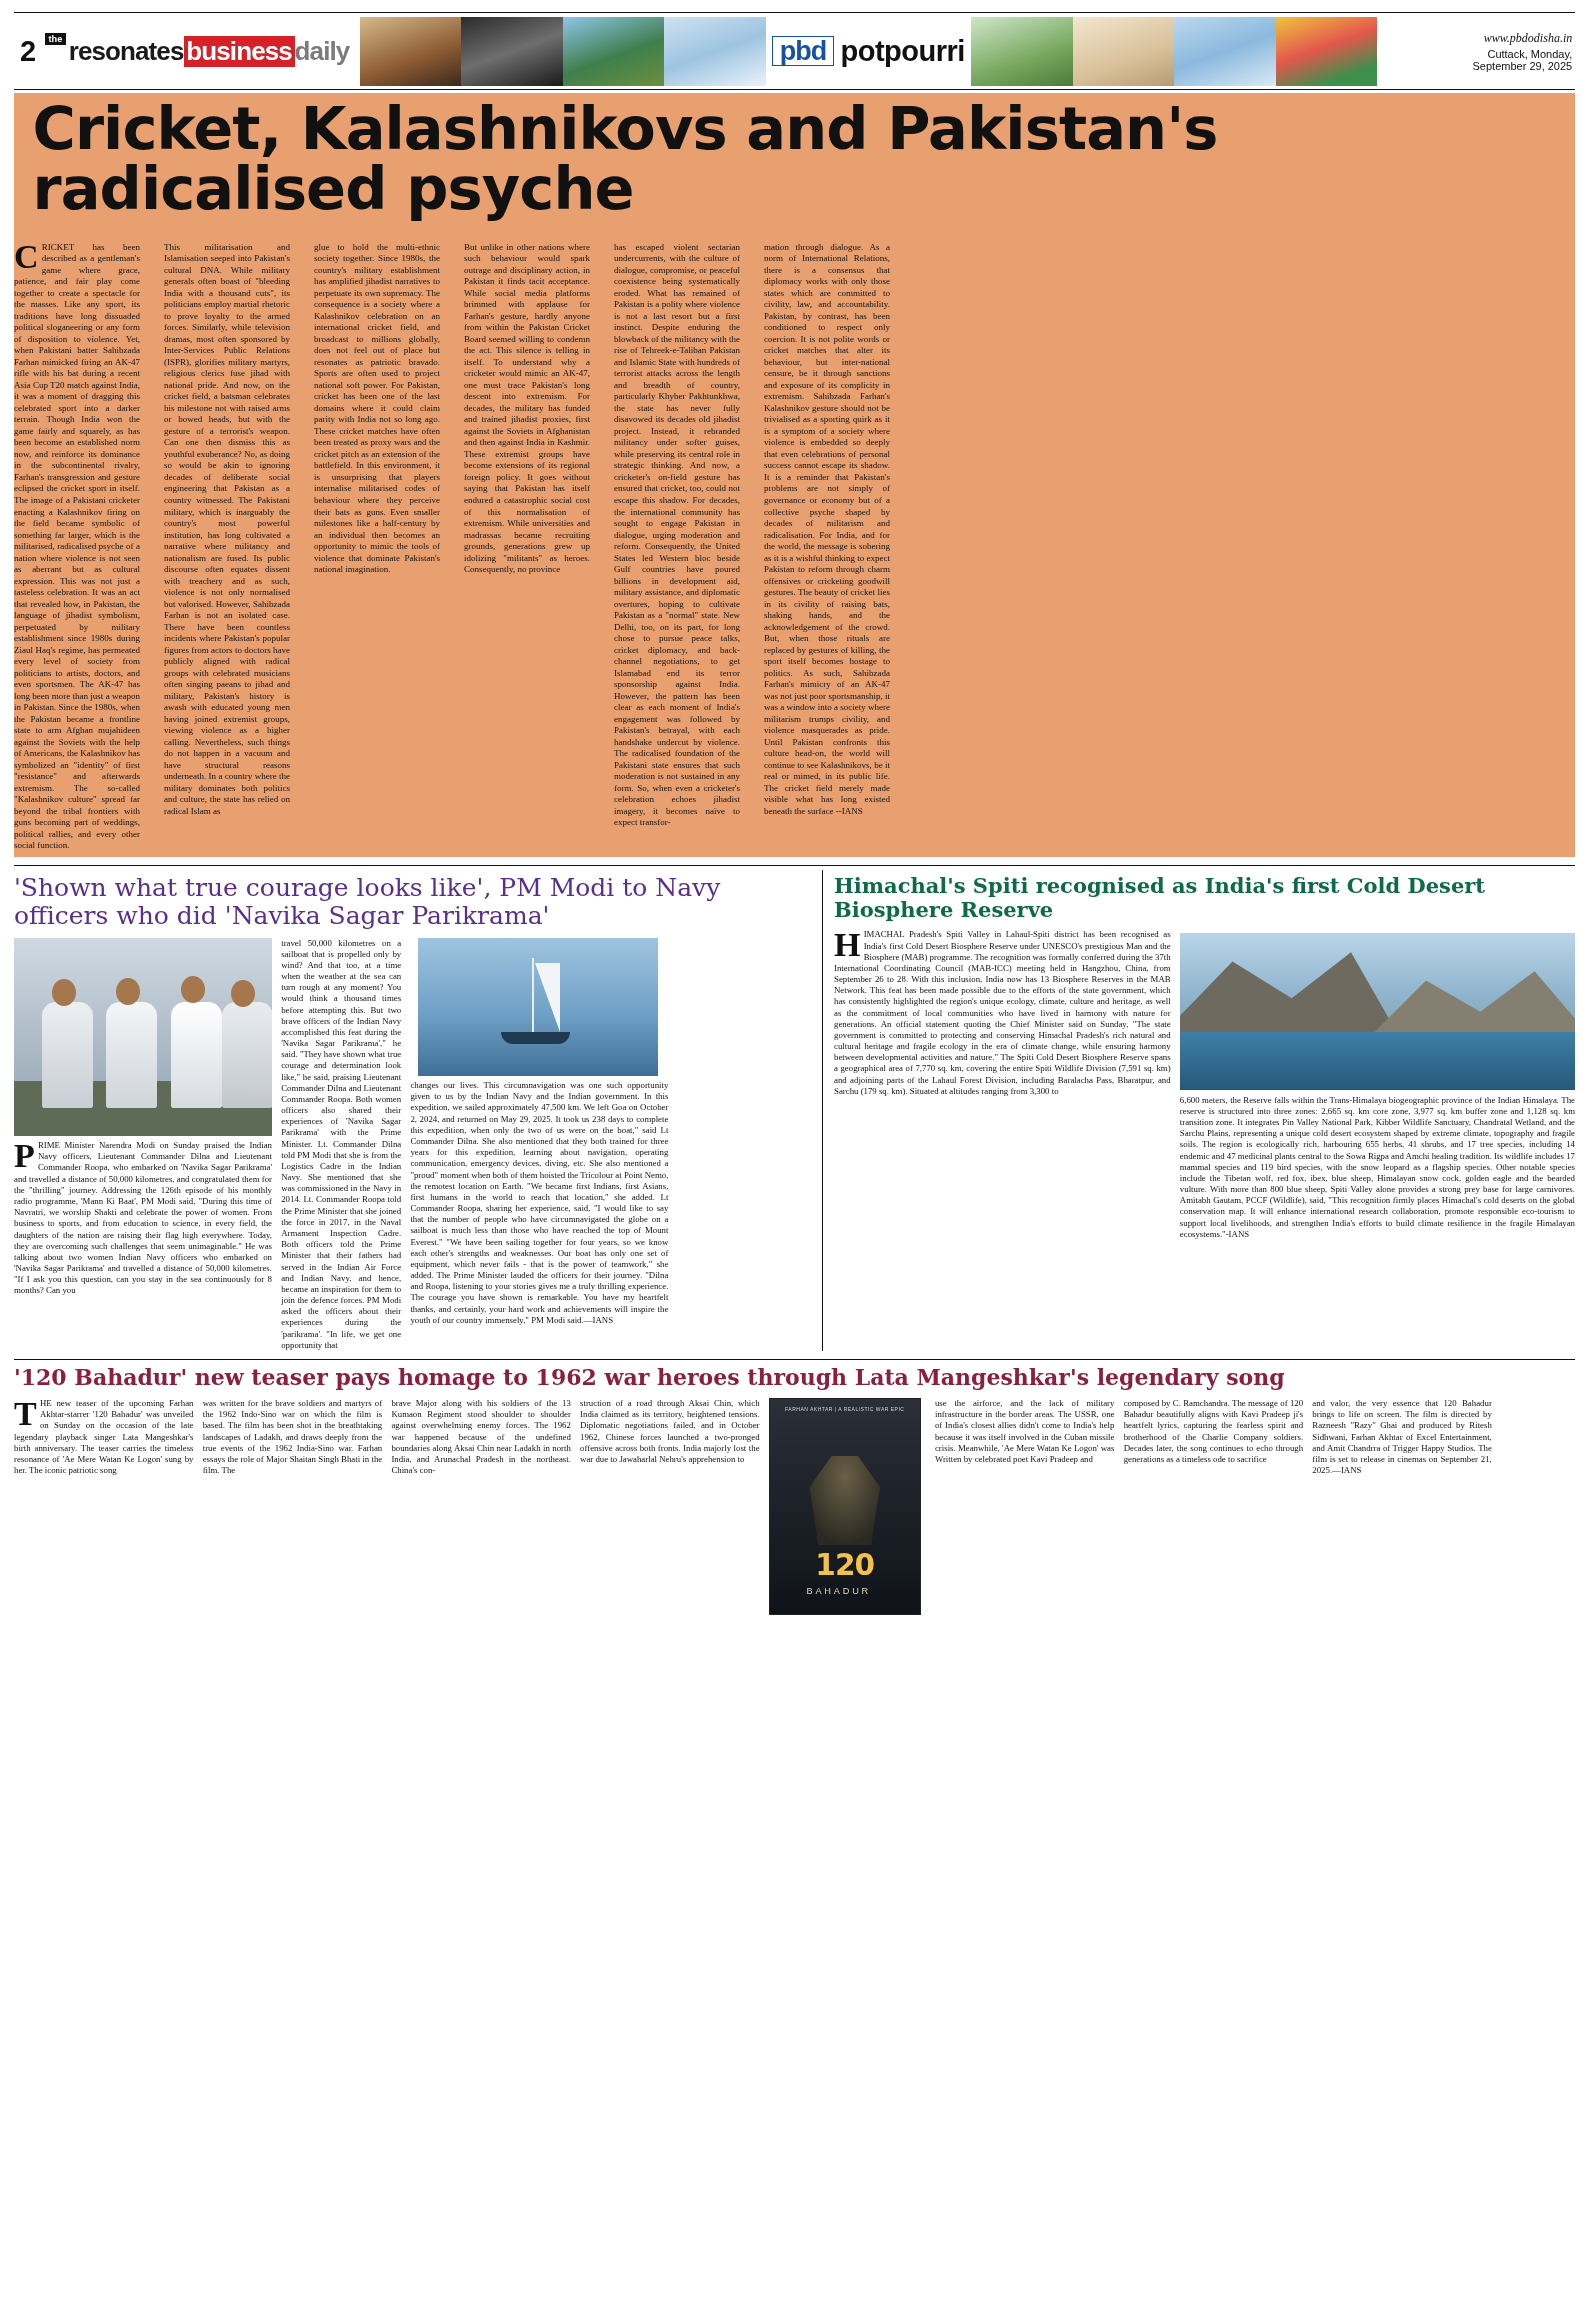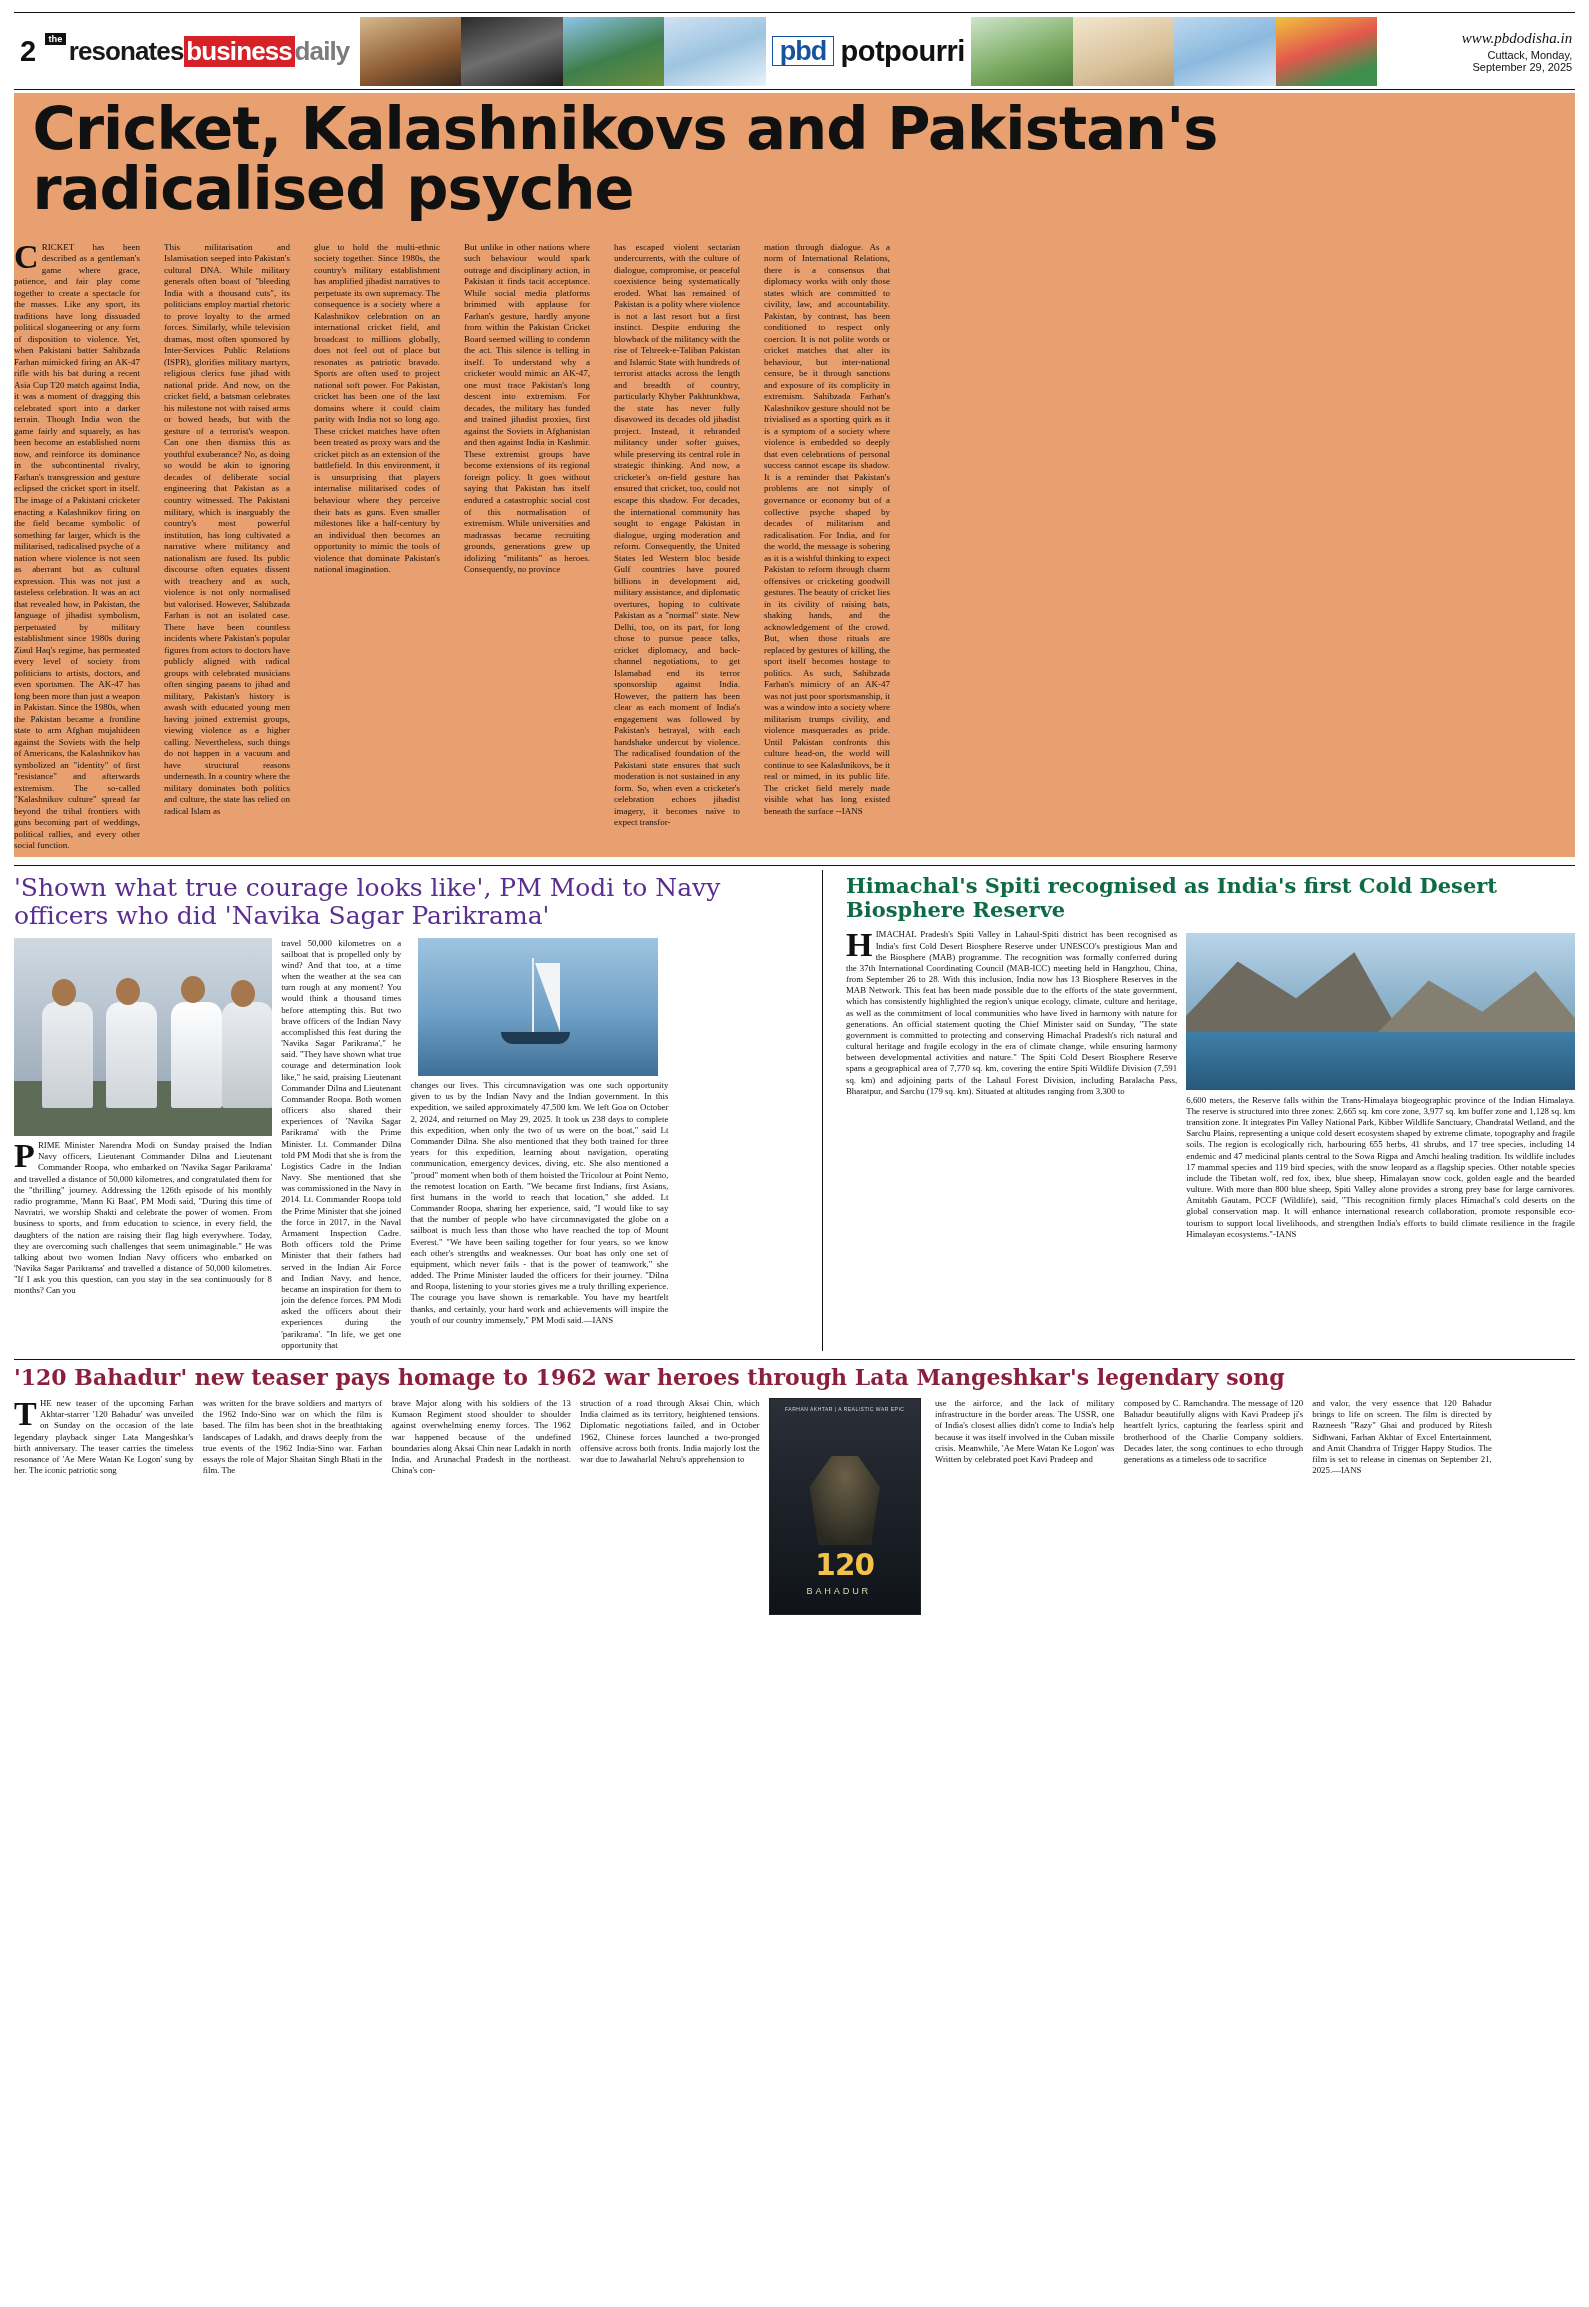--- a/index.html
+++ b/index.html
@@ -71,21 +71,21 @@
   }
   .pbd-word {
     font-family:"Liberation Sans",sans-serif; font-weight:800; font-size:29px;
     margin-left:6.5px; letter-spacing:-0.5px;
   }
   .mh-right {
     width: 198px; text-align:right; padding-right:2.8px;
     display:flex; flex-direction:column; justify-content:center;
     font-family:"Liberation Sans", sans-serif;
   }
-  .mh-right .site { font-size:15px; font-style:italic; font-family:"Liberation Serif",serif;padding-left:12px;}
+  .mh-right .site { font-size:12px; font-style:italic; font-family:"Liberation Serif",serif;padding-left:12px;}
   .mh-right .loc { font-size:11px; margin-top:2px; }
   .mh-right .date { font-size:11px; }
 
   
   .lead-banner {
     background:#e8a070;
     padding: 6.5px 18.5px 12px 18.5px;
     margin-top: 2.8px;
   }
   .lead-head {
@@ -138,21 +138,21 @@
     transform: rotate(22deg); border-radius:3.7px;
   }
   .jersey-text {
     position:absolute; left:38%; top:44%; color:#fff; font-family:"Liberation Sans",sans-serif;
     font-weight:700; font-size:13px; letter-spacing:0.5px; text-shadow:0 0.5px 0.9px #000;
   }
   .sec { margin-top: 8.3px; }
   .sec-rule { border-top:1.4px solid #111; }
   .two-pack { display:flex; gap:10px; margin-top:4.6px; }
   .pack-left { width: 798px; }
-  .pack-right { flex:1; border-left:1.4px solid #111; padding-left:23px; }
+  .pack-right { flex:1; border-left:1.4px solid #111; padding-left:11px; }
 
   .hl-purple {
     font-family:"DejaVu Serif", serif;
     color:#5b2d8e; font-size:25px; line-height:1.12; font-weight:400;
     padding: 3.7px 0 2.8px 0;
   }
   .hl-green {
     font-family:"DejaVu Serif", serif;
     color:#0f6b45; font-size:21px; line-height:1.14; font-weight:700;
     padding: 3.7px 0 2.8px 0;

